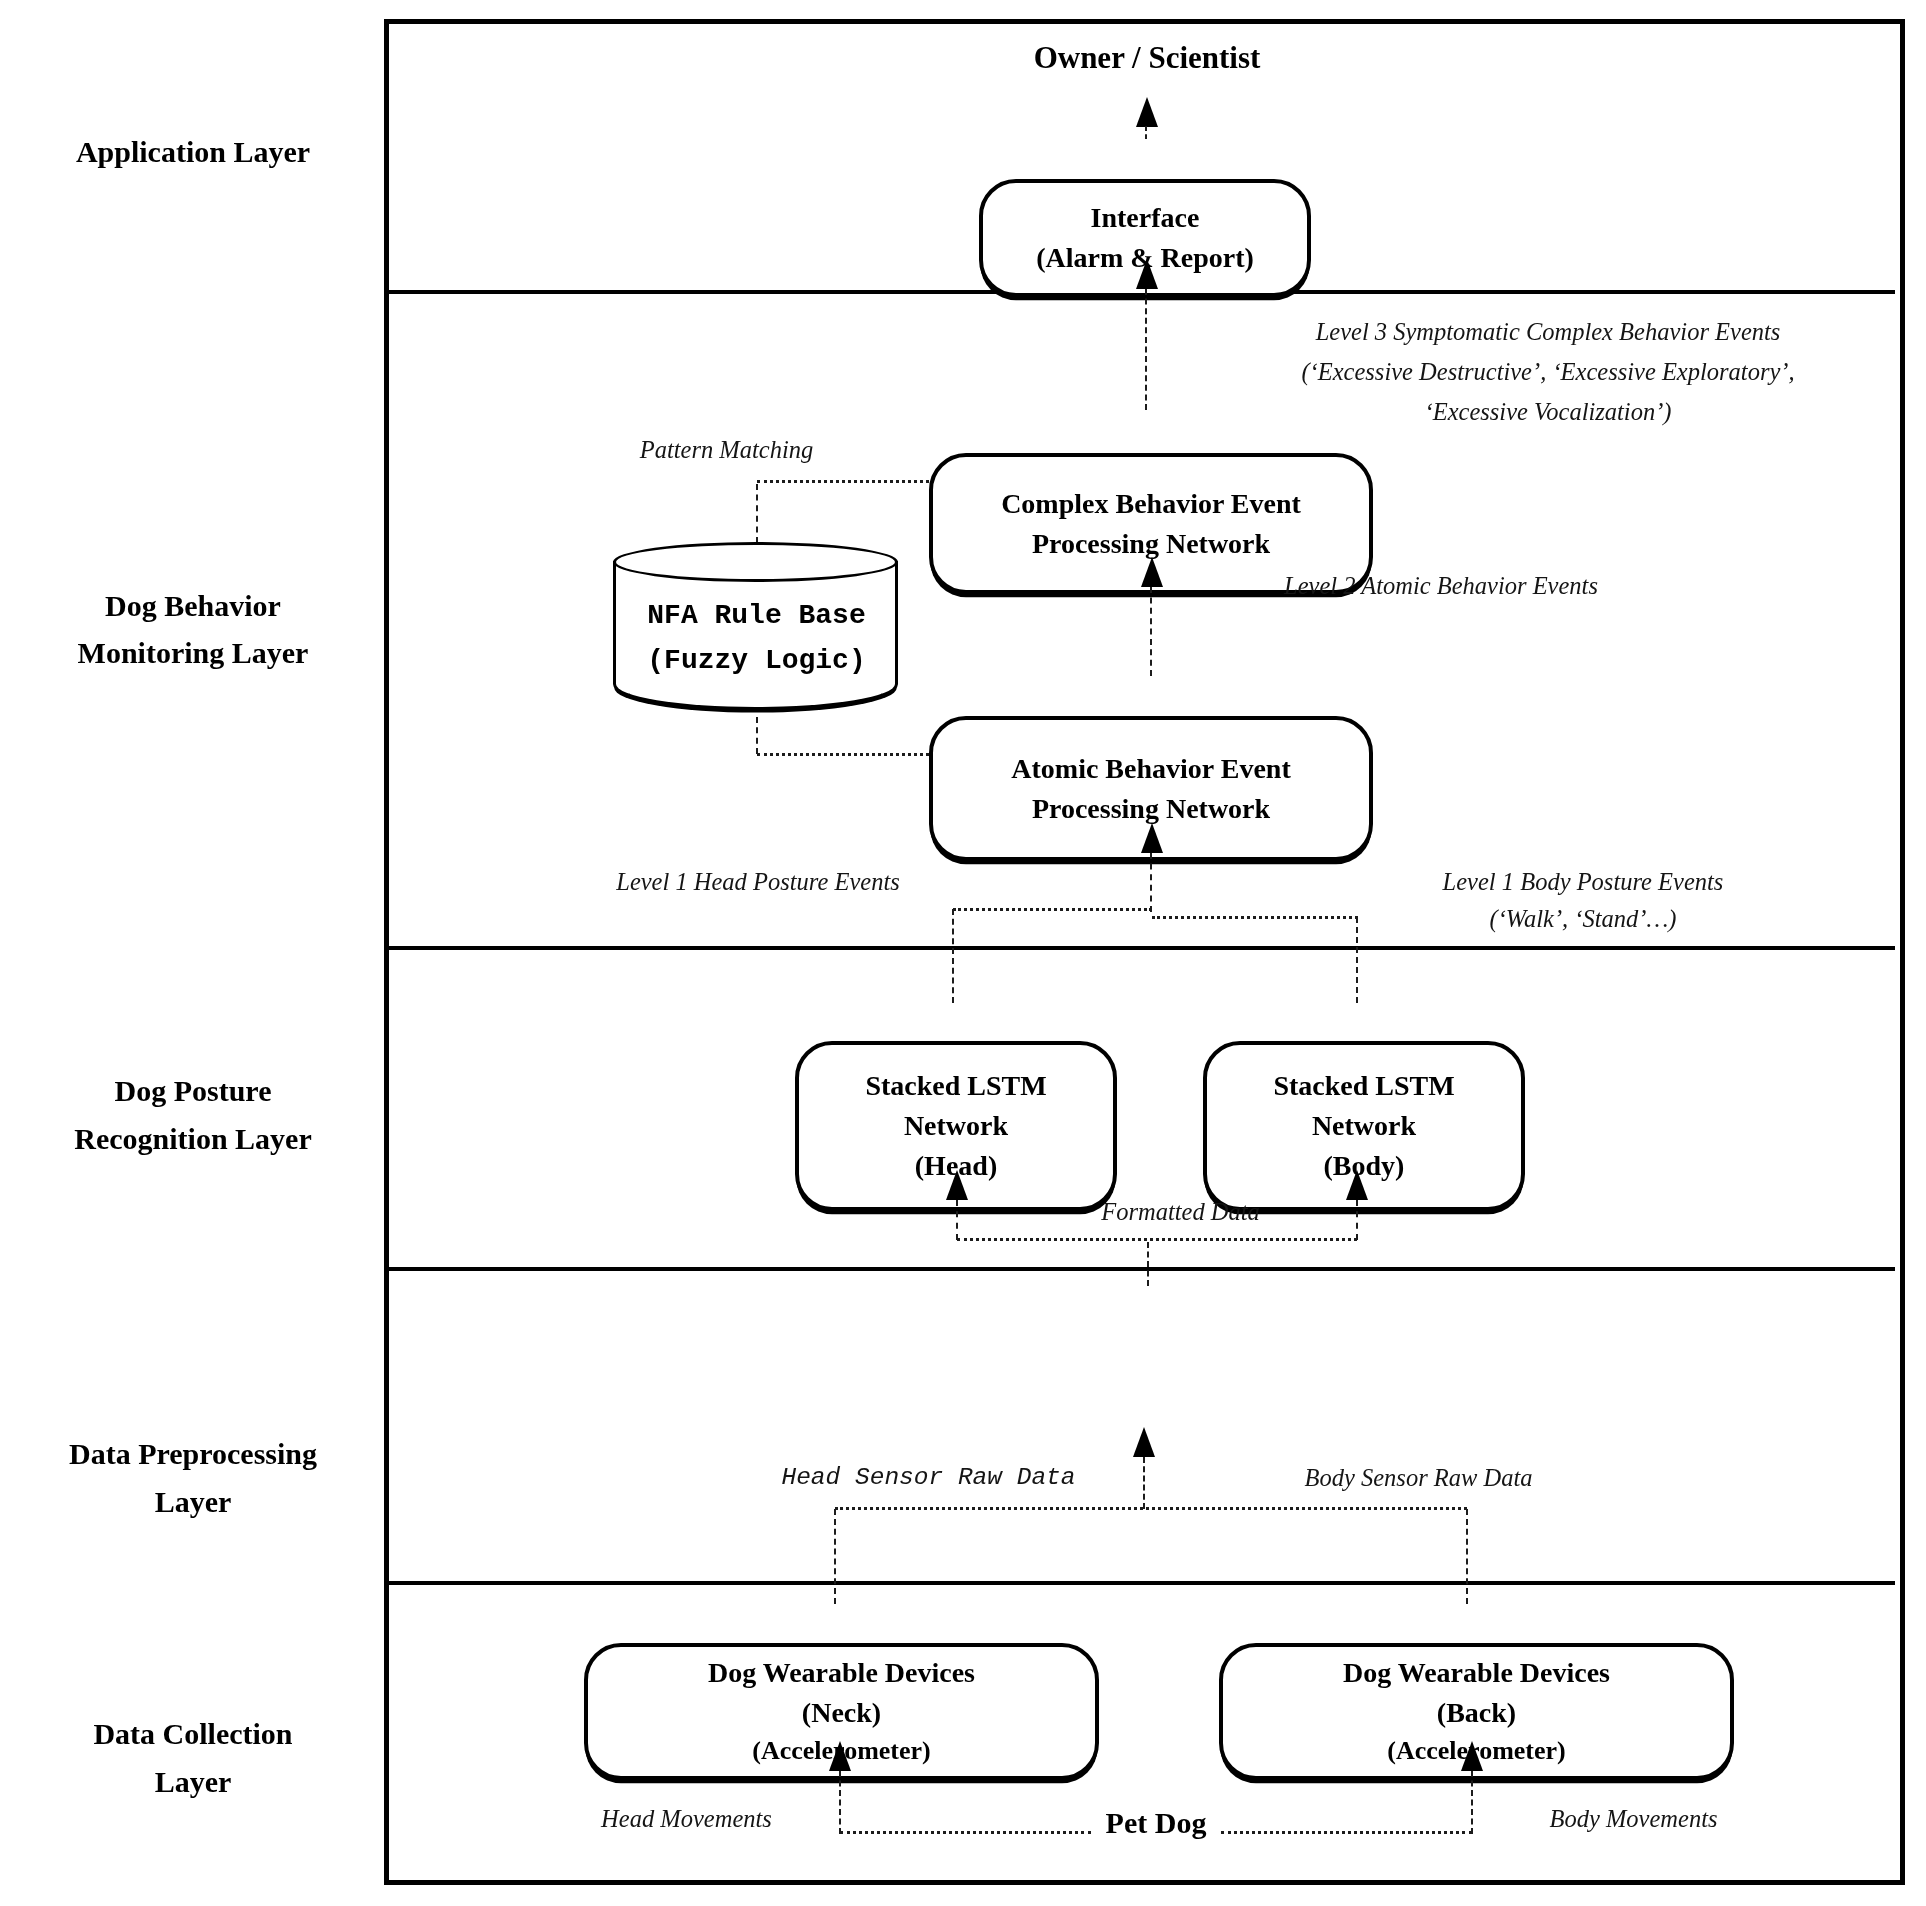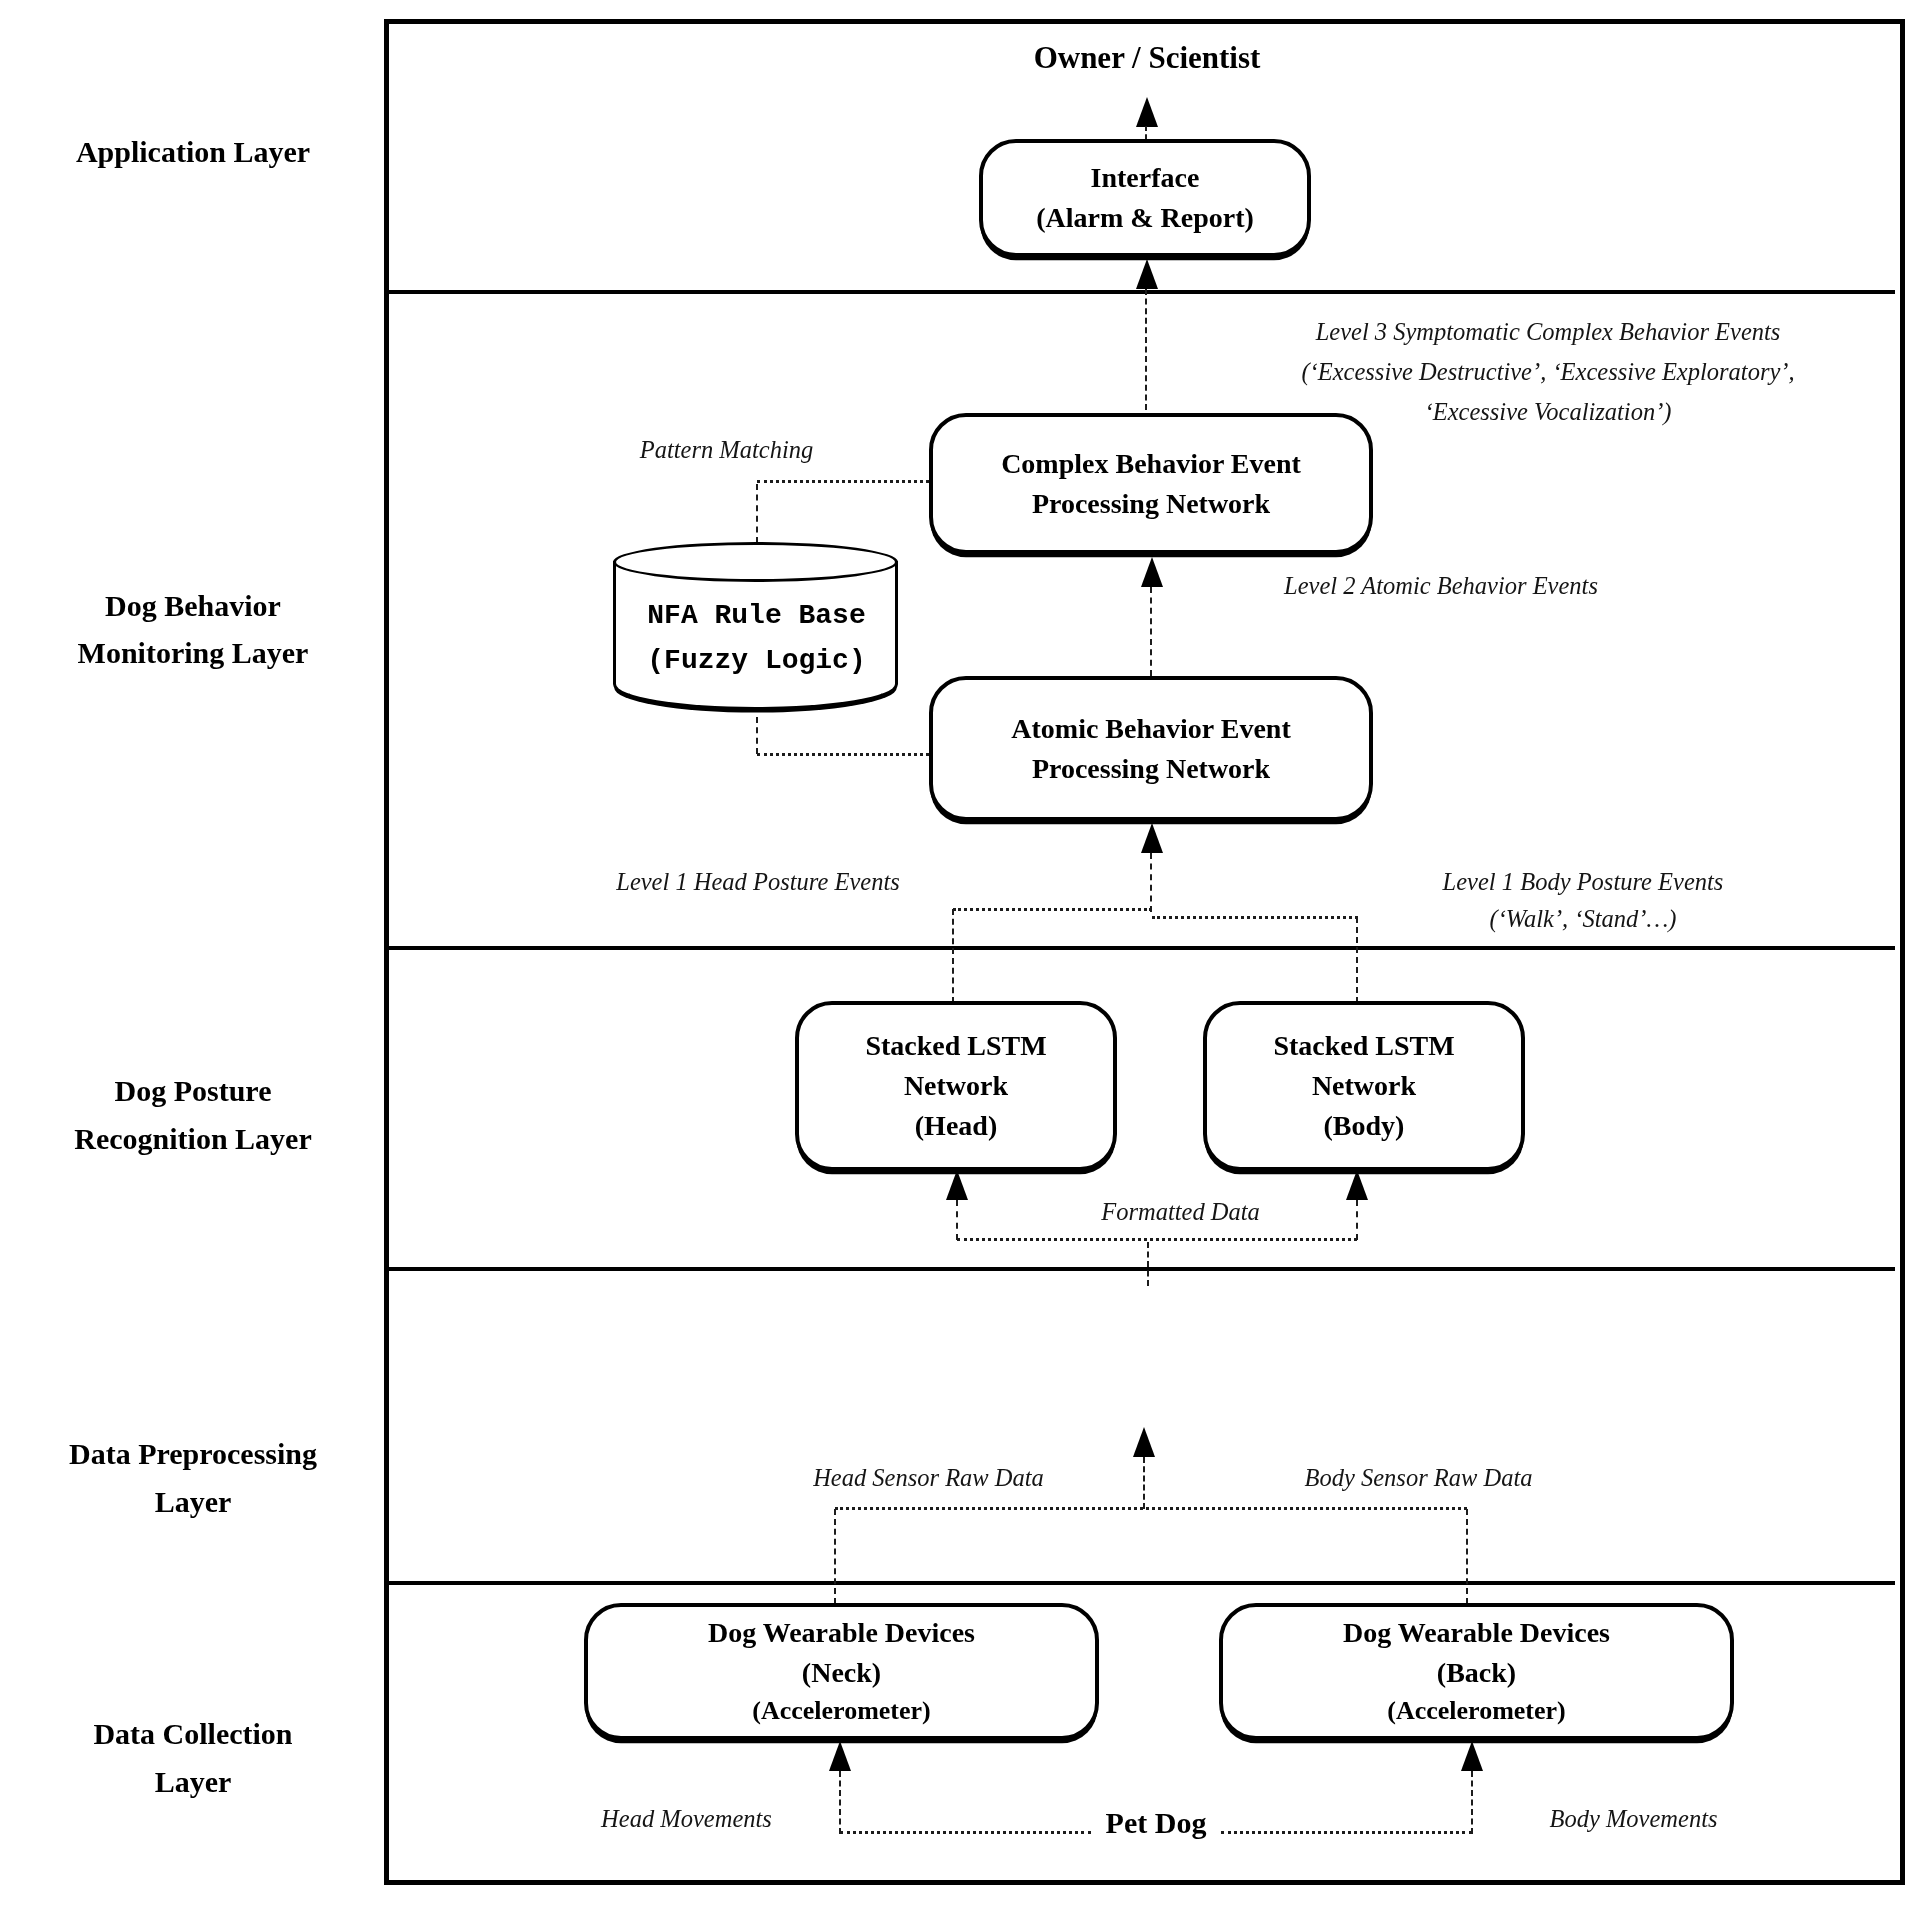--- a/index.html
+++ b/index.html
@@ -9,21 +9,21 @@
   
   .frame{border:5.2px solid #000;background:transparent;}
   .divider{height:0;border-top:4.5px solid #000;}
   
   .layer-lbl{font-weight:bold;font-size:30px;line-height:48px;text-align:center;white-space:nowrap;}
   .big-lbl{font-weight:bold;font-size:31px;text-align:center;white-space:nowrap;}
   .ann{font-style:italic;font-size:24.5px;line-height:37px;color:#151515;text-align:center;white-space:nowrap;}
   
   .box{border:4.5px solid #000;border-radius:37px;background:#fff;
        display:flex;flex-direction:column;align-items:center;justify-content:center;
-       box-shadow:0 4.5px 0 -1.3px #000;}
+       box-shadow:0 4.5px 0 -1.3px #000;margin-top:40px;}
   .box .ln{font-weight:bold;font-size:28px;line-height:1.42;text-align:center;white-space:nowrap;}
   .box .ln.small{font-size:26px;}
   
   .vdash{width:0;border-left:2.6px dashed #1c1c1c;}
   .hdot{height:0;border-top:3.9px dotted #1c1c1c;}
   .tri-up{width:0;height:0;border-left:11px solid transparent;border-right:11px solid transparent;border-bottom:30px solid #000;}
   
   .cyl-top{border:3.9px solid #000;border-radius:50%;background:#fff;}
   .cyl-body{border:3.9px solid #000;border-top:none;background:#fff;
             border-radius:0 0 50% 50% / 0 0 26px 26px;box-shadow:0 3.9px 0 -1.3px #000;}
@@ -121,21 +121,21 @@
   <div class="abs vdash" style="left:956px;top:1200px;height:40px;"></div>
   <div class="abs tri-up" style="left:1346px;top:1170px;"></div>
   <div class="abs vdash" style="left:1356px;top:1200px;height:40px;"></div>
   <div class="abs ann" style="left:987px;top:1193px;width:387px;">Formatted Data</div>
   <div class="abs hdot" style="left:957px;top:1238px;width:400px;"></div>
   <div class="abs vdash" style="left:1147px;top:1242px;height:44px;"></div>
 
   <div class="abs tri-up" style="left:1133px;top:1427px;"></div>
   <div class="abs vdash" style="left:1143px;top:1457px;height:52px;"></div>
 
-  <div class="abs ann" style="left:703px;top:1459px;width:451px;">Head Sensor Raw Data</div>
+  <div class="abs ann" style="left:703px;top:1459px;width:451px;font-family:Liberation Mono, monospace;">Head Sensor Raw Data</div>
   <div class="abs ann" style="left:1193px;top:1459px;width:451px;">Body Sensor Raw Data</div>
 
   <div class="abs hdot" style="left:835px;top:1507px;width:632px;"></div>
   <div class="abs vdash" style="left:834px;top:1509px;height:95px;"></div>
   <div class="abs vdash" style="left:1466px;top:1509px;height:95px;"></div>
 
   <div class="abs box" style="left:584px;top:1603px;width:507px;height:129px;">
     <div class="ln">Dog Wearable Devices</div>
     <div class="ln">(Neck)</div>
     <div class="ln small">(Accelerometer)</div>

